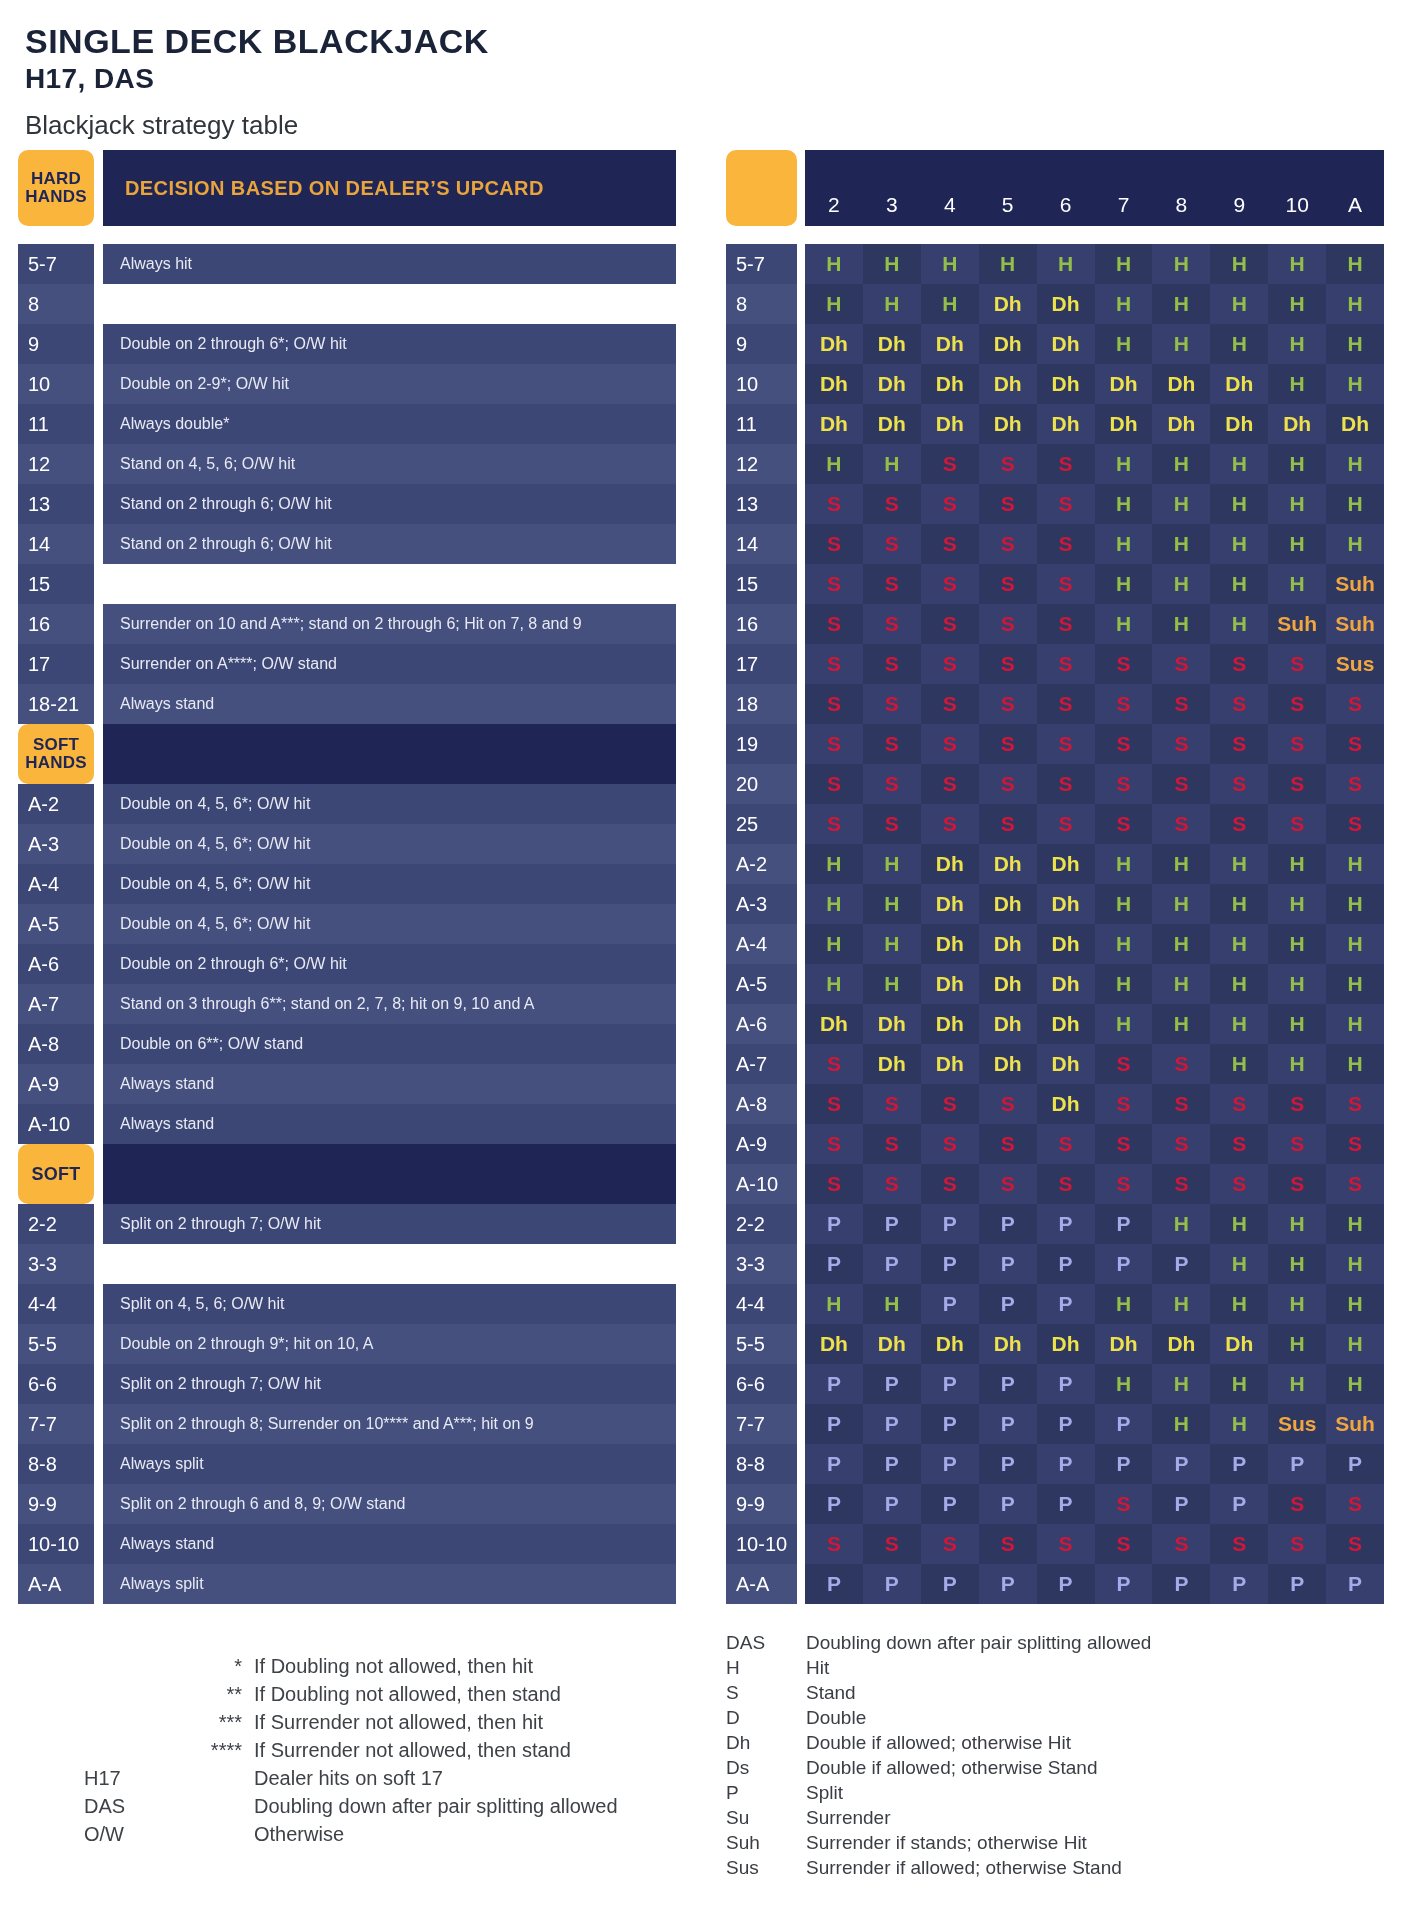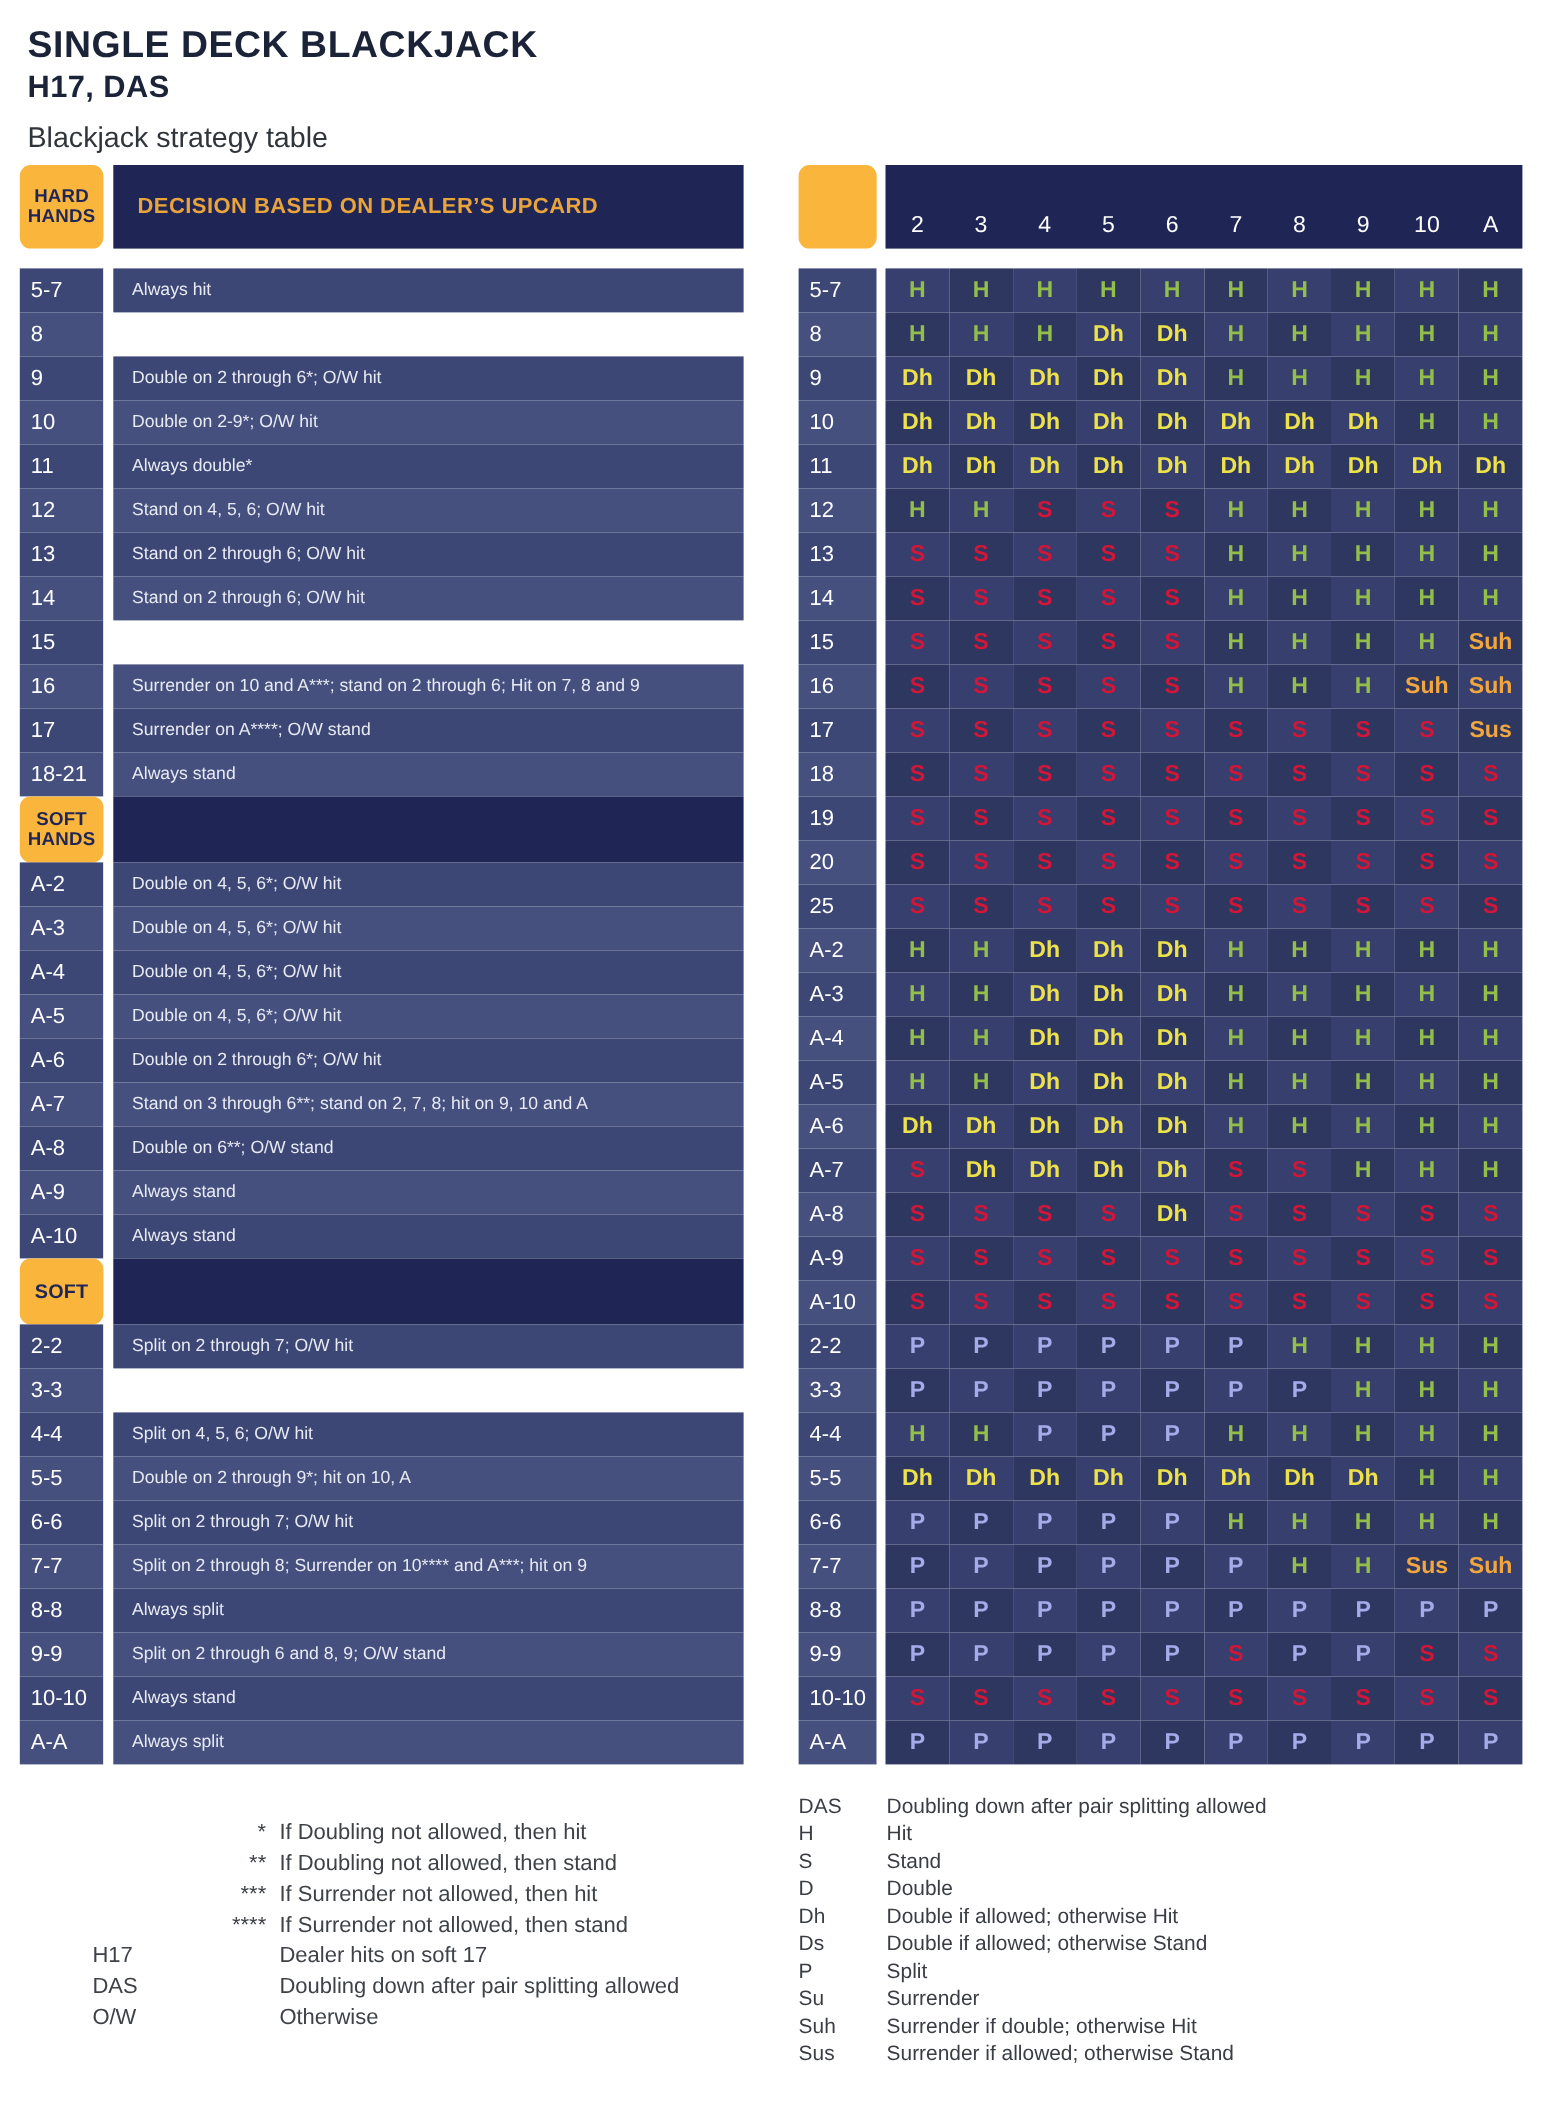--- a/index.html
+++ b/index.html
@@ -873,20 +873,20 @@
       <div class="lg-row">
         <div class="lg-term">P</div>
         <div class="lg-text">Split</div>
       </div>
       <div class="lg-row">
         <div class="lg-term">Su</div>
         <div class="lg-text">Surrender</div>
       </div>
       <div class="lg-row">
         <div class="lg-term">Suh</div>
-        <div class="lg-text">Surrender if double; otherwise Hit</div>
+        <div class="lg-text">Surrender if stands; otherwise Hit</div>
       </div>
       <div class="lg-row">
         <div class="lg-term">Sus</div>
         <div class="lg-text">Surrender if allowed; otherwise Stand</div>
       </div>
     </div>
 </div>
 
 </body></html>

